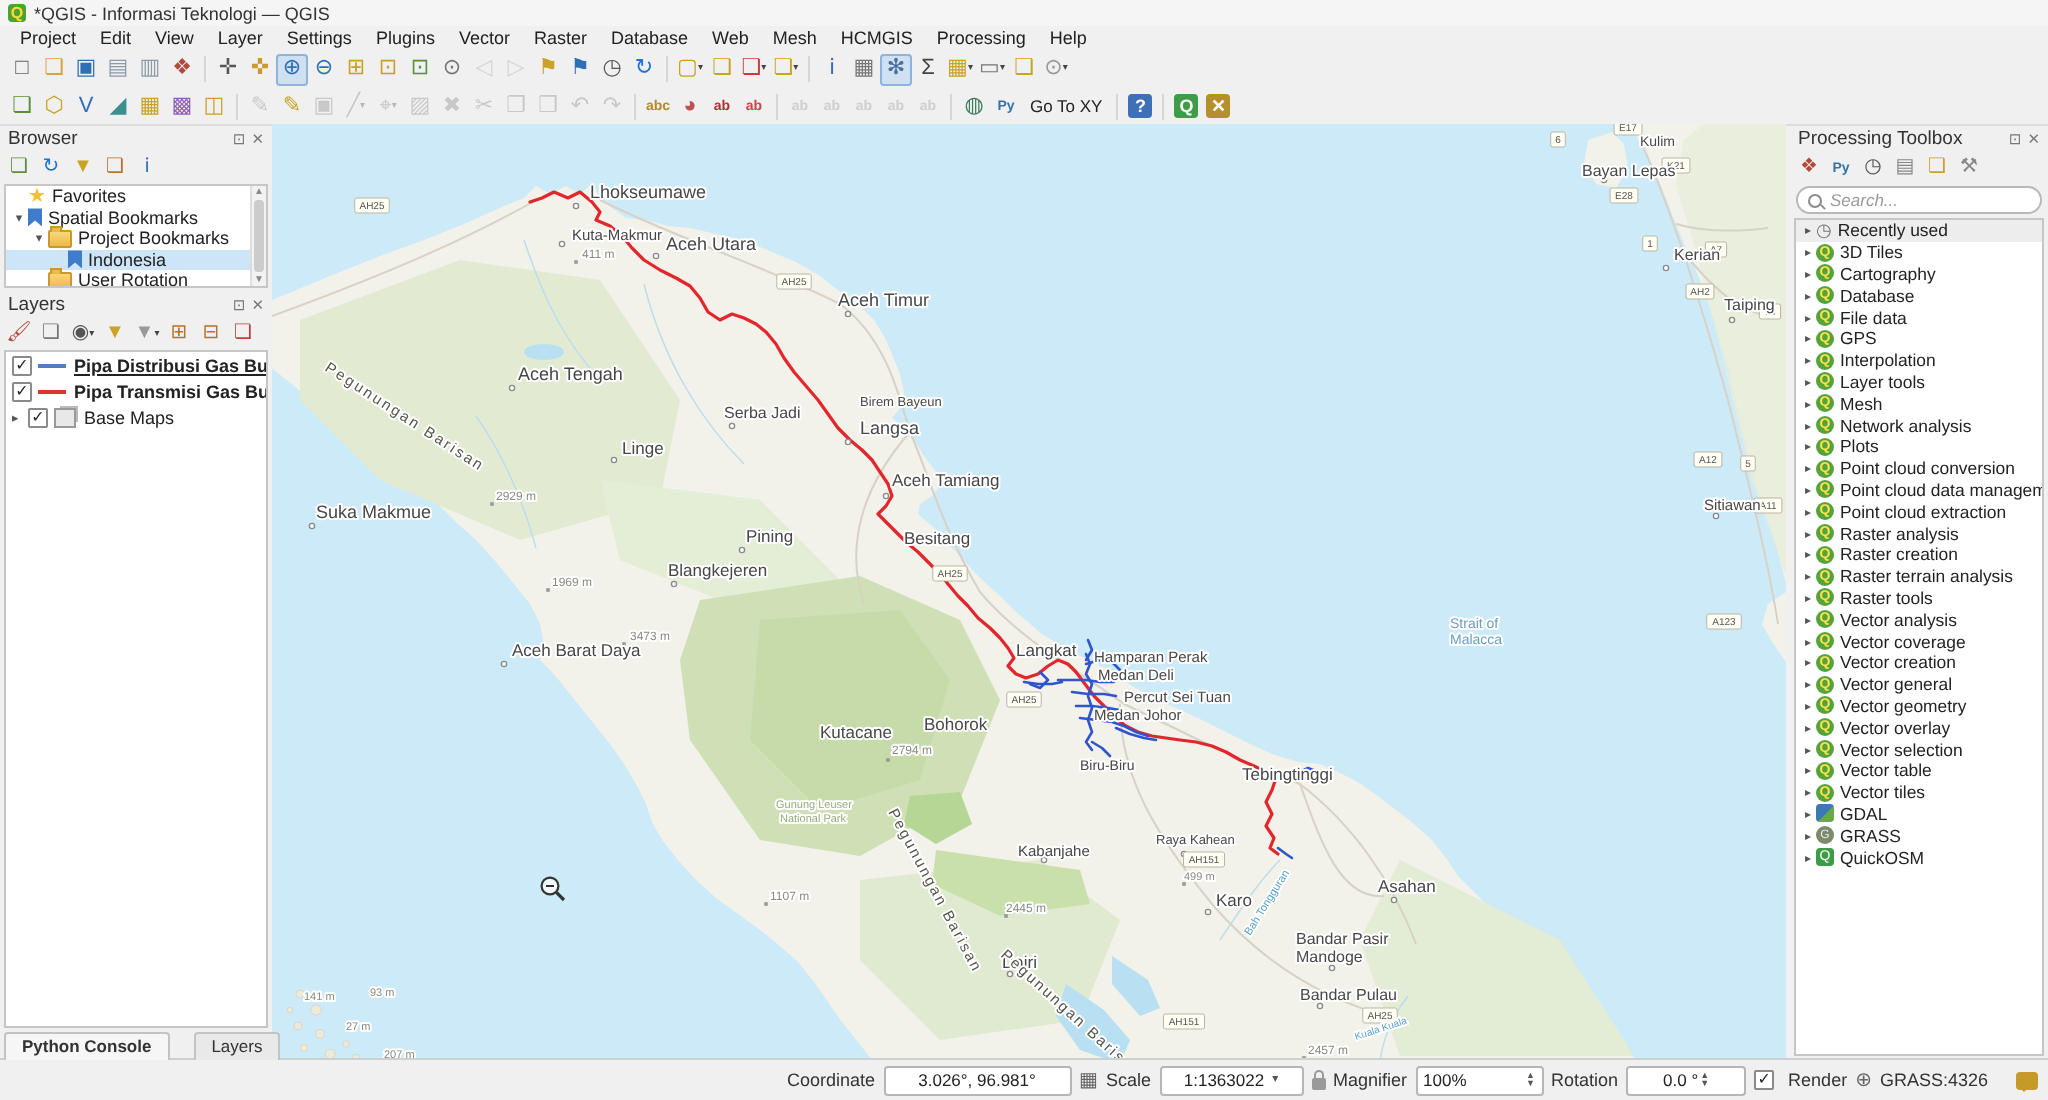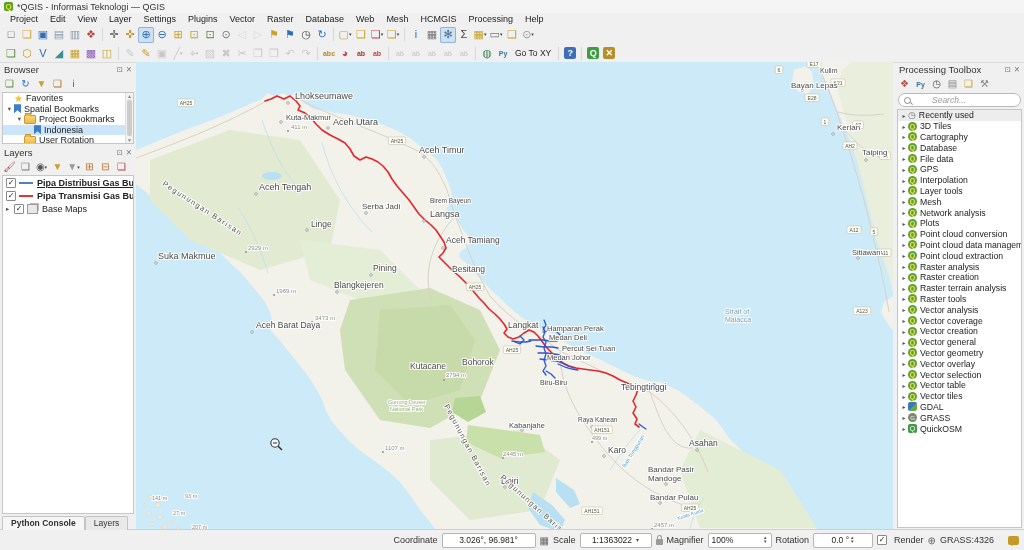--- a/index.html
+++ b/index.html
@@ -45,21 +45,21 @@
   .i-bm{width:7px;height:9px;background:#3f7ccb;clip-path:polygon(0 0,100% 0,100% 100%,50% 66%,0 100%);margin-right:3px;flex:0 0 auto}
   .i-folder{width:10px;height:7px;background:linear-gradient(#f8d778,#edb94a);border:1px solid #c9992e;border-radius:1px;
             position:relative;margin-right:3px;flex:0 0 auto}
   .i-folder::before{content:"";position:absolute;top:-3px;left:0;width:4px;height:2px;background:#edb94a;border:1px solid #c9992e;border-bottom:none}
   .i-grp{width:9px;height:8px;border:1px solid #999;background:#e8e8e8;box-shadow:2px -2px 0 -1px #bbb;margin-right:4px;flex:0 0 auto}
   .vscroll{position:absolute;right:0;top:0;bottom:0;width:7px;background:#f2f2f2;border-left:1px solid #ddd;
            display:flex;flex-direction:column;justify-content:space-between;align-items:center;font-size:5px;color:#888}
   .vscroll .thumb{width:5px;flex:1;margin:1px;background:#ccc;border-radius:2px}
   
   .docktabs{position:absolute;left:2px;top:516px;height:14px;display:flex;font-size:8.5px;z-index:3}
-  .dtab{padding:1px 8px 0 8px;border:1px solid #c3c3c3;border-bottom:none;background:#e9e9e9;color:#333;margin-right:0;border-radius:2px 2px 0 0}
+  .dtab{padding:1px 8px 0 8px;border:1px solid #c3c3c3;border-bottom:none;background:#e9e9e9;color:#333;margin-right:12px;border-radius:2px 2px 0 0}
   .dtab.on{background:#f6f6f6;font-weight:bold}
   .statusbar{position:absolute;left:0;bottom:0;right:0;height:20px;background:#f0f0f0;border-top:1px solid #cfcfcf;
              display:flex;align-items:center;gap:4px;padding:0 5px;font-size:9px;color:#333;z-index:2}
   .locate{width:312px;height:12px;border:1px solid #b9b9b9;border-radius:7px;background:#fdfdfd;color:#9a9a9a;
           display:flex;align-items:center;gap:4px;padding:0 6px;font-size:8.5px}
   .magglass{width:5px;height:5px;border:1px solid #8a8a8a;border-radius:50%;position:relative;flex:0 0 auto}
   .magglass::after{content:"";position:absolute;width:3px;height:1px;background:#8a8a8a;transform:rotate(45deg);right:-3px;bottom:-1px}
   .sbox{background:#fff;border:1px solid #b5b5b5;border-radius:2px;height:13px;display:flex;align-items:center;
         justify-content:center;padding:0 3px;font-size:8.5px;color:#222}
   .spin{display:flex;flex-direction:column;font-size:4.5px;color:#555;line-height:1;margin-left:1px}
@@ -68,21 +68,21 @@
   .bubble::after{content:"";position:absolute;left:2px;bottom:-3px;border:2px solid transparent;border-top-color:#c59a27}
   .lockico{width:7px;height:6px;background:#9a9a9a;border-radius:1px;position:relative;margin-top:3px}
   .lockico::before{content:"";position:absolute;top:-4px;left:1px;width:3px;height:3px;border:1px solid #9a9a9a;border-bottom:none;border-radius:3px 3px 0 0}
   
   #map{position:absolute;left:136px;top:62px;width:757px;height:468px;background:#cdeaf8;cursor:default}
   #map svg{display:block}
   .halo{paint-order:stroke;stroke:#fff;stroke-width:2px;stroke-linejoin:round;font-family:"Liberation Sans",sans-serif}
   
   #toolbox{position:absolute;left:895px;top:63px;width:129px;height:467px;display:flex;flex-direction:column;background:#f0f0f0}
   .search{height:12px;border:1px solid #b9b9b9;border-radius:7px;background:#fff;color:#9a9a9a;display:flex;align-items:center;
-          gap:21px;padding:0 5px;margin:1px 3px 2px 3px;font-size:8.5px;font-style:italic}
+          gap:4px;padding:0 5px;margin:1px 3px 2px 3px;font-size:8.5px;font-style:italic}
   #toolbox-list{flex:1;background:#fff;border:1px solid #c6c6c6;margin:0 2px 2px 2px;overflow:hidden}
   .xrow{display:flex;align-items:center;height:10.8px;font-size:8.7px;color:#222;white-space:nowrap;padding-left:2px}
   .xrow .tw{width:8px;font-size:6px;color:#555;text-align:center;flex:0 0 auto}
   .xrow.first{background:#ededed}
   .i-q{width:9px;height:9px;border-radius:4.5px;background:#57a33b;color:#ffe14d;font-size:7px;font-weight:bold;
        display:inline-flex;align-items:center;justify-content:center;margin-right:3px;flex:0 0 auto}
   .i-clockg{color:#777;font-size:9px;margin-right:3px}
   .i-gdal{width:9px;height:9px;background:linear-gradient(135deg,#3c78b4 55%,#67a84a 55%);border-radius:2px;margin-right:3px;flex:0 0 auto}
   .i-grass{width:9px;height:9px;background:#7a8a6a;border-radius:4.5px;color:#eef;font-size:6px;display:inline-flex;
            align-items:center;justify-content:center;margin-right:3px;flex:0 0 auto}

